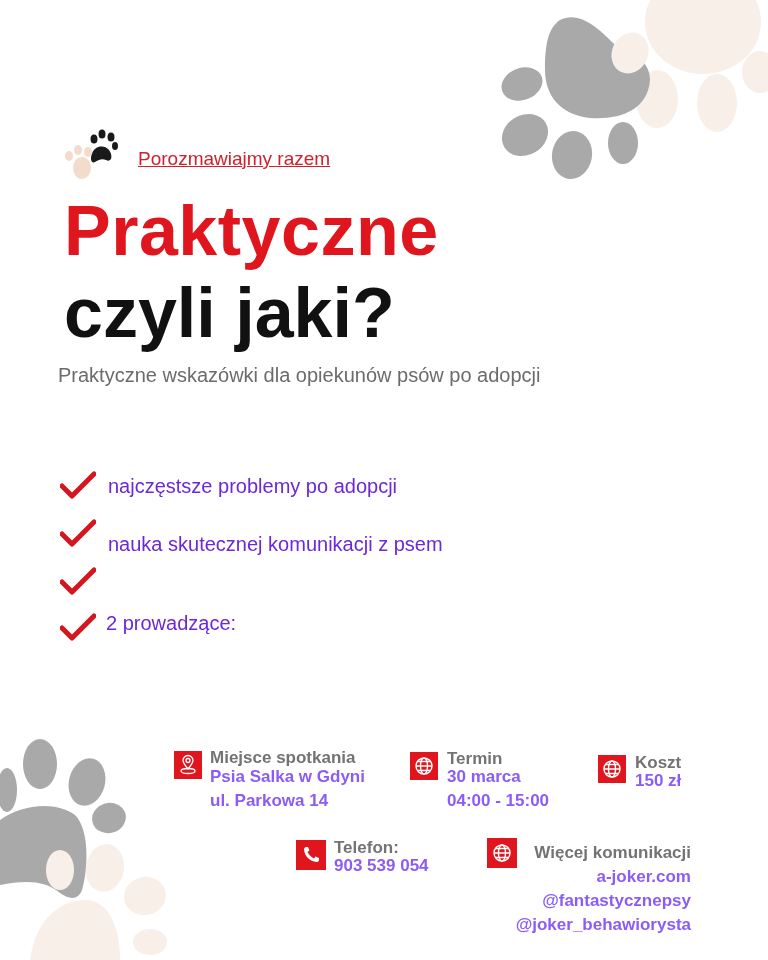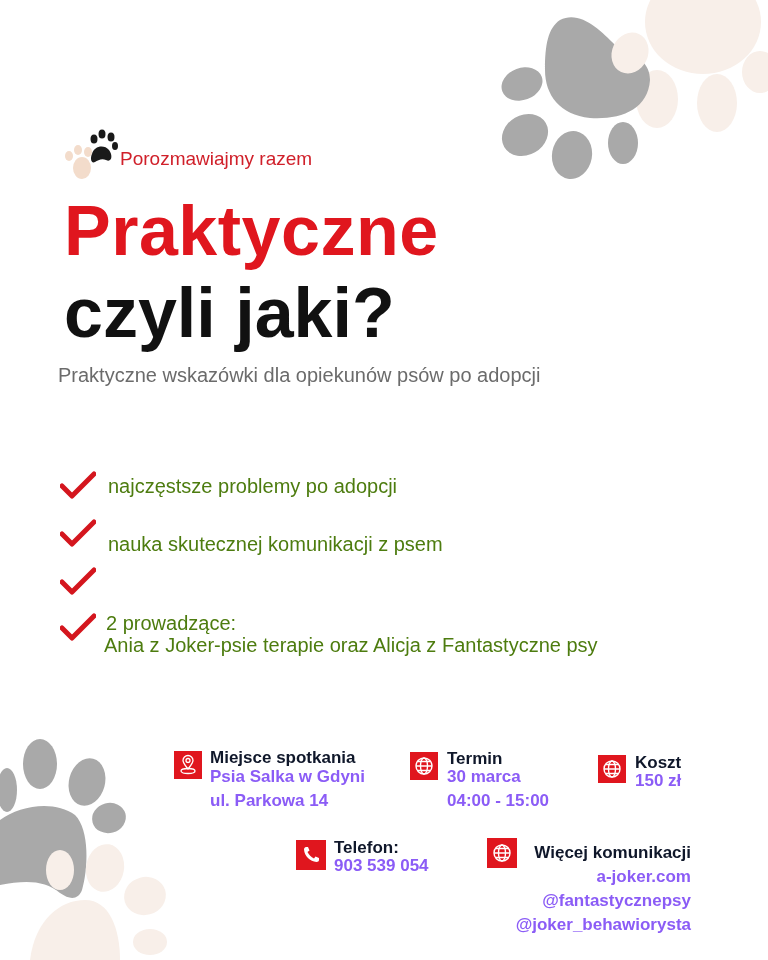--- a/index.html
+++ b/index.html
@@ -6,34 +6,34 @@
   body {
     width: 768px; height: 960px; position: relative; overflow: hidden;
     background: #ffffff;
     font-family: "Liberation Sans", "DejaVu Sans", sans-serif;
   }
   .deco { position: absolute; left: 0; top: 0; width: 768px; height: 960px; pointer-events: none; }
   .abs { position: absolute; }
 
   .tagline-row { left: 62px; top: 126px; display: flex; align-items: center; }
   .tagline-icon { width: 58px; height: 56px; }
-  .tagline { font-size: 19px; color: #d0202a; margin-left: 0; margin-top: 10px; }
+  .tagline { font-size: 19px; color: #d0202a; margin-left: 18px; margin-top: 10px; text-decoration: underline; }
 
   .title-1 { left: 64px; top: 196px; font-size: 70px; font-weight: bold; color: #e0161e; letter-spacing: 0.5px; line-height: 1; }
   .title-2 { left: 64px; top: 278px; font-size: 70px; font-weight: bold; color: #111111; line-height: 1; }
   .subtitle { left: 58px; top: 364px; font-size: 20px; color: #6b6b6b; }
 
   .list { left: 60px; top: 462px; }
   .list-item { position: absolute; left: 0; display: flex; align-items: flex-start; white-space: nowrap; }
   .check { width: 36px; height: 30px; flex: none; }
-  .list-text { font-size: 20px; color: #4d7c0f; margin-left: 12px; line-height: 22px; }
+  .list-text { font-size: 20px; color: #6d28d9; margin-left: 12px; line-height: 22px; }
 
   .info-icon { position: absolute; width: 28px; height: 28px; background: #e0161e; display: flex; align-items: center; justify-content: center; }
   .info-icon svg { width: 22px; height: 22px; }
-  .info-title { position: absolute; font-size: 17px; font-weight: bold; color: #0f172a; white-space: nowrap; text-align: center; }
+  .info-title { position: absolute; font-size: 17px; font-weight: bold; color: #737373; white-space: nowrap; text-align: center; }
   .info-text { position: absolute; font-size: 17px; color: #8b5cf6; white-space: nowrap; font-weight: bold; }
 </style>
 </head>
 <body>
 
 <svg class="deco" viewBox="0 0 768 960">
 
   <g fill="#f8efe9">
     <ellipse cx="703" cy="22" rx="58" ry="52"></ellipse>
     <ellipse cx="657" cy="99" rx="21" ry="29"></ellipse>
@@ -107,21 +107,20 @@
     <svg class="check" viewBox="0 0 36 30">
         <path d="M2,16 L12,26 L34,4" stroke="#d4161e" stroke-width="5" fill="none" stroke-linecap="round" stroke-linejoin="round"></path>
       </svg>
   </div>
   <div class="list-item" style="top:150px">
     <svg class="check" viewBox="0 0 36 30">
         <path d="M2,16 L12,26 L34,4" stroke="#d4161e" stroke-width="5" fill="none" stroke-linecap="round" stroke-linejoin="round"></path>
       </svg>
     <div class="list-text" style="margin-left:10px">
       <div>2 prowadzące:</div>
-      <div style="margin-left:-2px">Ania z Joker-psie terapie oraz Alicja z Fantastyczne psy</div>
     </div>
   </div>
 </div>
 
 <div class="info-icon" style="left:174px; top:751px;">
   <svg viewBox="0 0 22 22" fill="none" stroke="#fff" stroke-width="1.3">
       <path d="M11,15 C7,10 6,8 6,6.5 A5,5 0 0 1 16,6.5 C16,8 15,10 11,15 Z"></path>
       <circle cx="11" cy="6.5" r="2"></circle>
       <ellipse cx="11" cy="17" rx="7" ry="2.5"></ellipse>
     </svg>

